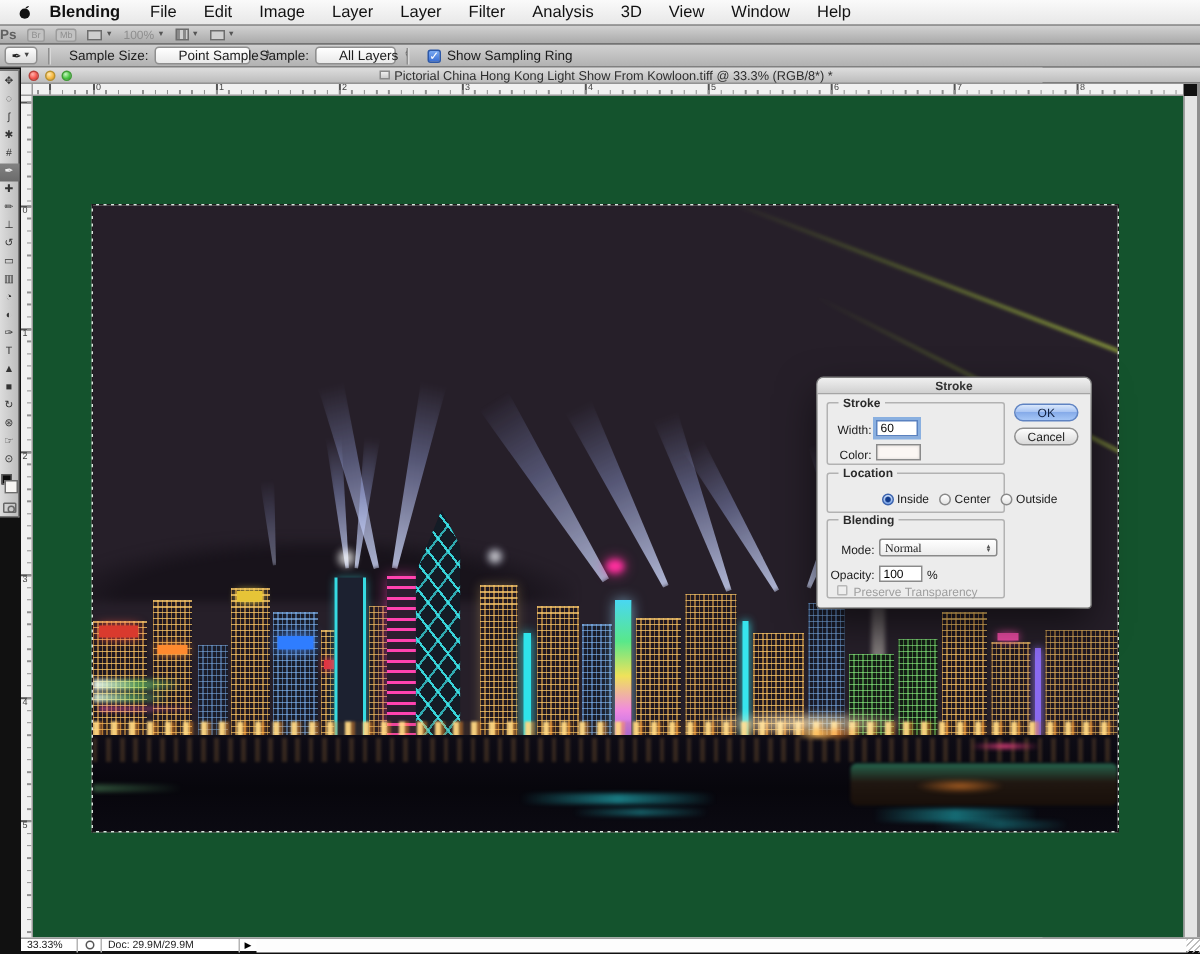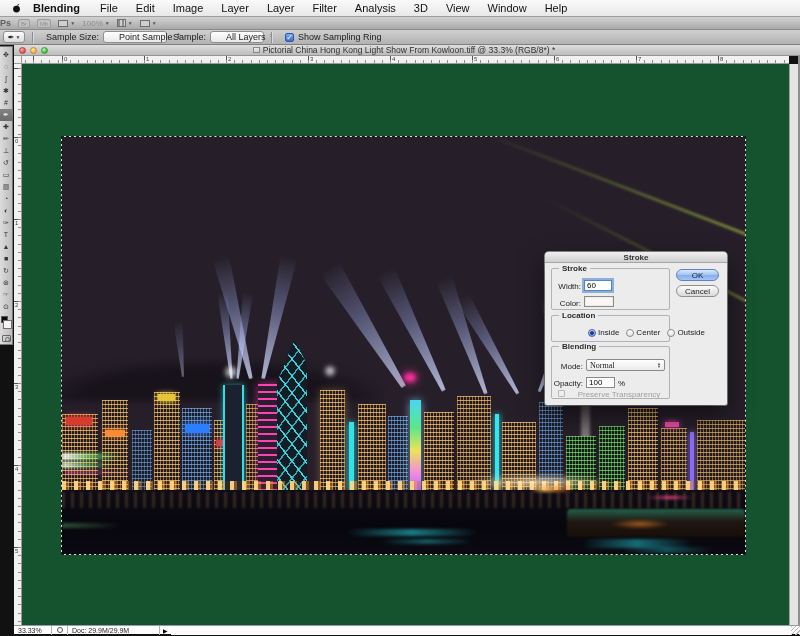--- a/index.html
+++ b/index.html
@@ -405,21 +405,21 @@
             <span>Normal</span>
             <span class="stepper">
                 <span>▲</span>
                 <span>▼</span>
               </span>
           </span>
           <span class="dlg-label" style="left:-2px;top:32px;width:33px;">Opacity:</span>
           <input class="dlg-input" style="left: 34px; top: 30px; width: 29px;" value="100">
           <span class="dlg-label" style="left:66px;top:32px;width:10px;text-align:left;">%</span>
           <span class="chk" style="left:6px;top:43px;"></span>
-          <span class="dlg-label disabled-text" style="left:17px;top:43px;width:100px;text-align:center;">Preserve Transparency</span>
+          <span class="dlg-label disabled-text" style="left:17px;top:43px;width:100px;text-align:left;">Preserve Transparency</span>
         </div>
       </div>
     </div>
 
     <div class="vscroll"></div>
     <div class="win-edge"></div>
 
     <div class="statusbar">
       <span class="sb-cell" style="width:38px;">33.33%</span>
       <span class="sb-cell" style="width:16px;justify-content:center;">

